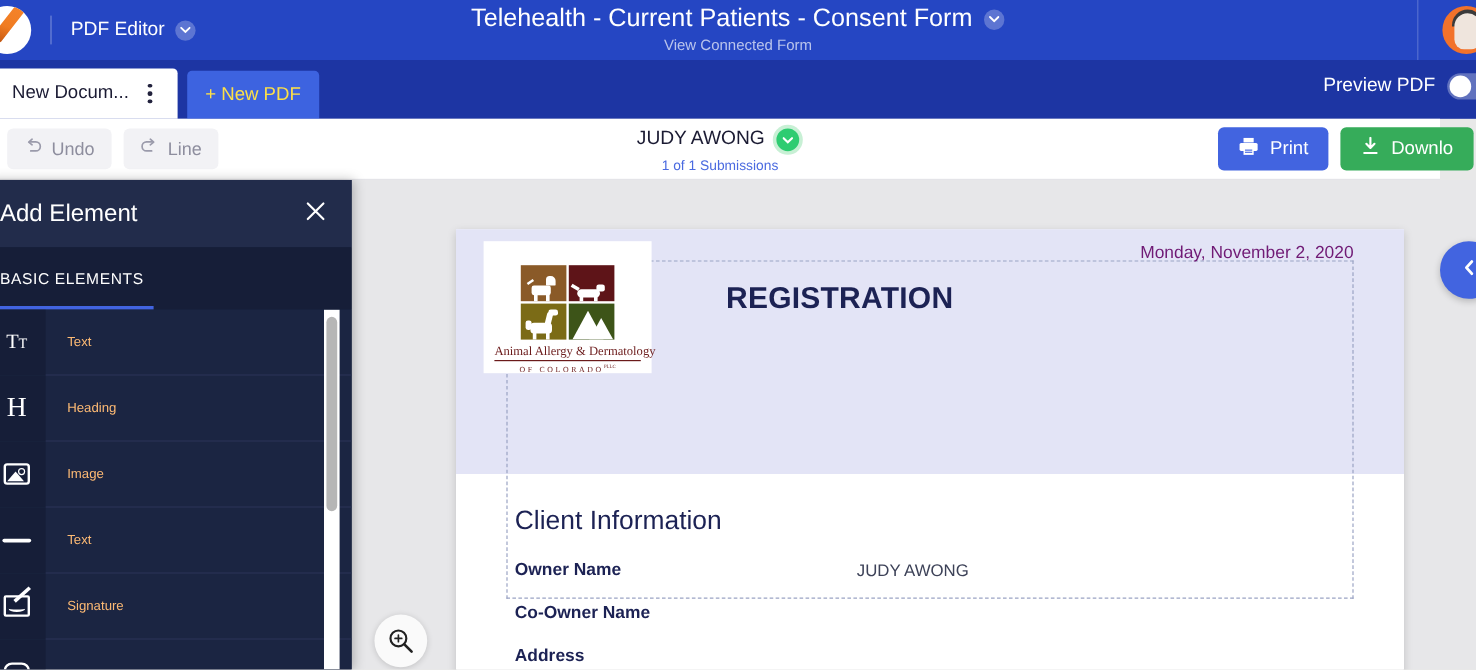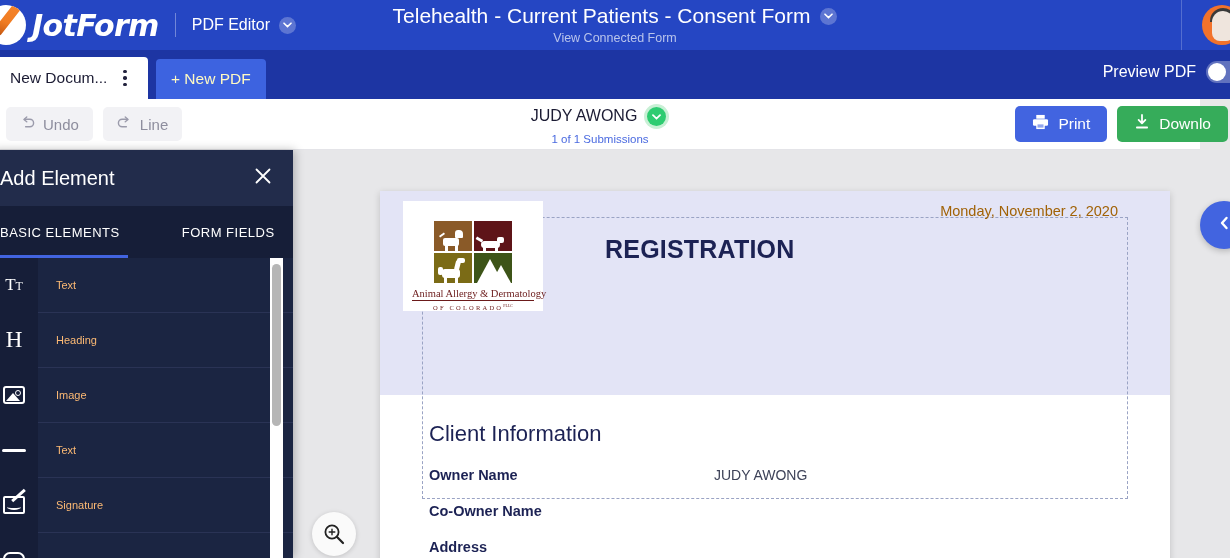--- a/index.html
+++ b/index.html
@@ -85,21 +85,21 @@
     display: flex; align-items: center; padding: 0 10px 0 0;
     margin-left: -12px; min-width: 160px;
   }
   .doctab-label {
     color: #1b1b33; font-size: 15.5px; padding-left: 22px; white-space: nowrap;
   }
   .kebab { display:flex; flex-direction:column; gap:3px; margin-left: 12px; padding: 6px 4px; }
   .kebab i { width: 3.5px; height: 3.5px; background:#22223d; border-radius:50%; display:block; }
   .newpdf {
     height: 40px; background: #3d63e0; border-radius: 4px 4px 0 0;
-    color: #fef9c3; font-size: 15.5px; display:flex; align-items:center;
+    color: #fde047; font-size: 15.5px; display:flex; align-items:center;
     padding: 11px 15px; margin-left: 8px; white-space: nowrap;
   }
   .preview-wrap {
     margin-left: auto; display: flex; align-items: center; gap: 10px;
     padding-right: 0; height: 49px; padding-bottom: 6px;
   }
   .preview-label { color:#fff; font-size: 16px; white-space: nowrap; }
   .toggle {
     width: 40px; height: 22px; border-radius: 11px;
     background: rgba(255,255,255,.30); position: relative; margin-right: -16px;
@@ -214,22 +214,22 @@
     text-align: center; font-family: "Liberation Serif", serif;
     font-size: 6.5px; color: #6b1a1a; letter-spacing: 2.2px; margin-top: 2px;
   }
   .logo-t2 sup { font-size: 4px; letter-spacing: 0; }
   .reg-title {
     position: absolute; left: 225px; top: 44px;
     font-size: 25px; font-weight: bold; color: #1c2254;
     font-family: "Liberation Sans", sans-serif; letter-spacing: .2px;
   }
   .reg-date {
-    position: absolute; right: 52px; top: 12px;
-    font-size: 14.5px; color: #a16207;
+    position: absolute; right: 42px; top: 12px;
+    font-size: 14.5px; color: #701a75;
   }
   .page-body { padding: 26px 0 0 49px; position: relative; }
   .ci-title { font-size: 22px; font-weight: normal; color: #1c2254; }
   .fieldrow { display: flex; margin-top: 20px; }
   .flabel { width: 285px; font-size: 14.5px; font-weight: bold; color: #1c2254; }
   .fvalue { font-size: 14px; color: #3d4258; }
 
   .zoombtn {
     position: absolute; left: 312px; top: 362px;
     width: 44px; height: 44px; border-radius: 50%;
@@ -318,21 +318,20 @@
 </head>
 <body>
 
 <div id="app">
 
   <div class="topbar">
     <div class="brand">
       <div class="jf-logo-circle">
         <div class="jf-pen"></div>
       </div>
-      <div class="jf-word">JotForm</div>
     </div>
     <div class="hdr-divider"></div>
     <div class="hdr-sub">
       <span>PDF Editor</span>
       <span class="chev-badge">
         <svg width="9" height="6" viewBox="0 0 9 6">
             <path d="M1 1.2L4.5 4.6 8 1.2" stroke="#fff" stroke-width="1.6" fill="none" stroke-linecap="round"></path>
           </svg>
       </span>
     </div>
@@ -518,21 +517,20 @@
       <div class="panel-title">Add Element</div>
       <div class="panel-close">
         <svg width="20" height="20" viewBox="0 0 20 20">
             <path d="M3.5 3.5l13 13M16.5 3.5l-13 13" stroke="#fff" stroke-width="1.8" stroke-linecap="round"></path>
           </svg>
       </div>
     </div>
 
     <div class="panel-tabs">
       <div class="ptab t1">BASIC ELEMENTS</div>
-      <div class="ptab t2">FORM FIELDS</div>
       <div class="ptab-underline"></div>
     </div>
 
     <div class="panel-list">
       <div class="elrow">
         <div class="elicon">
             <span class="ic-tt">T<small>T</small></span>
           </div>
         <div class="ellabel">Text</div>
       </div>

